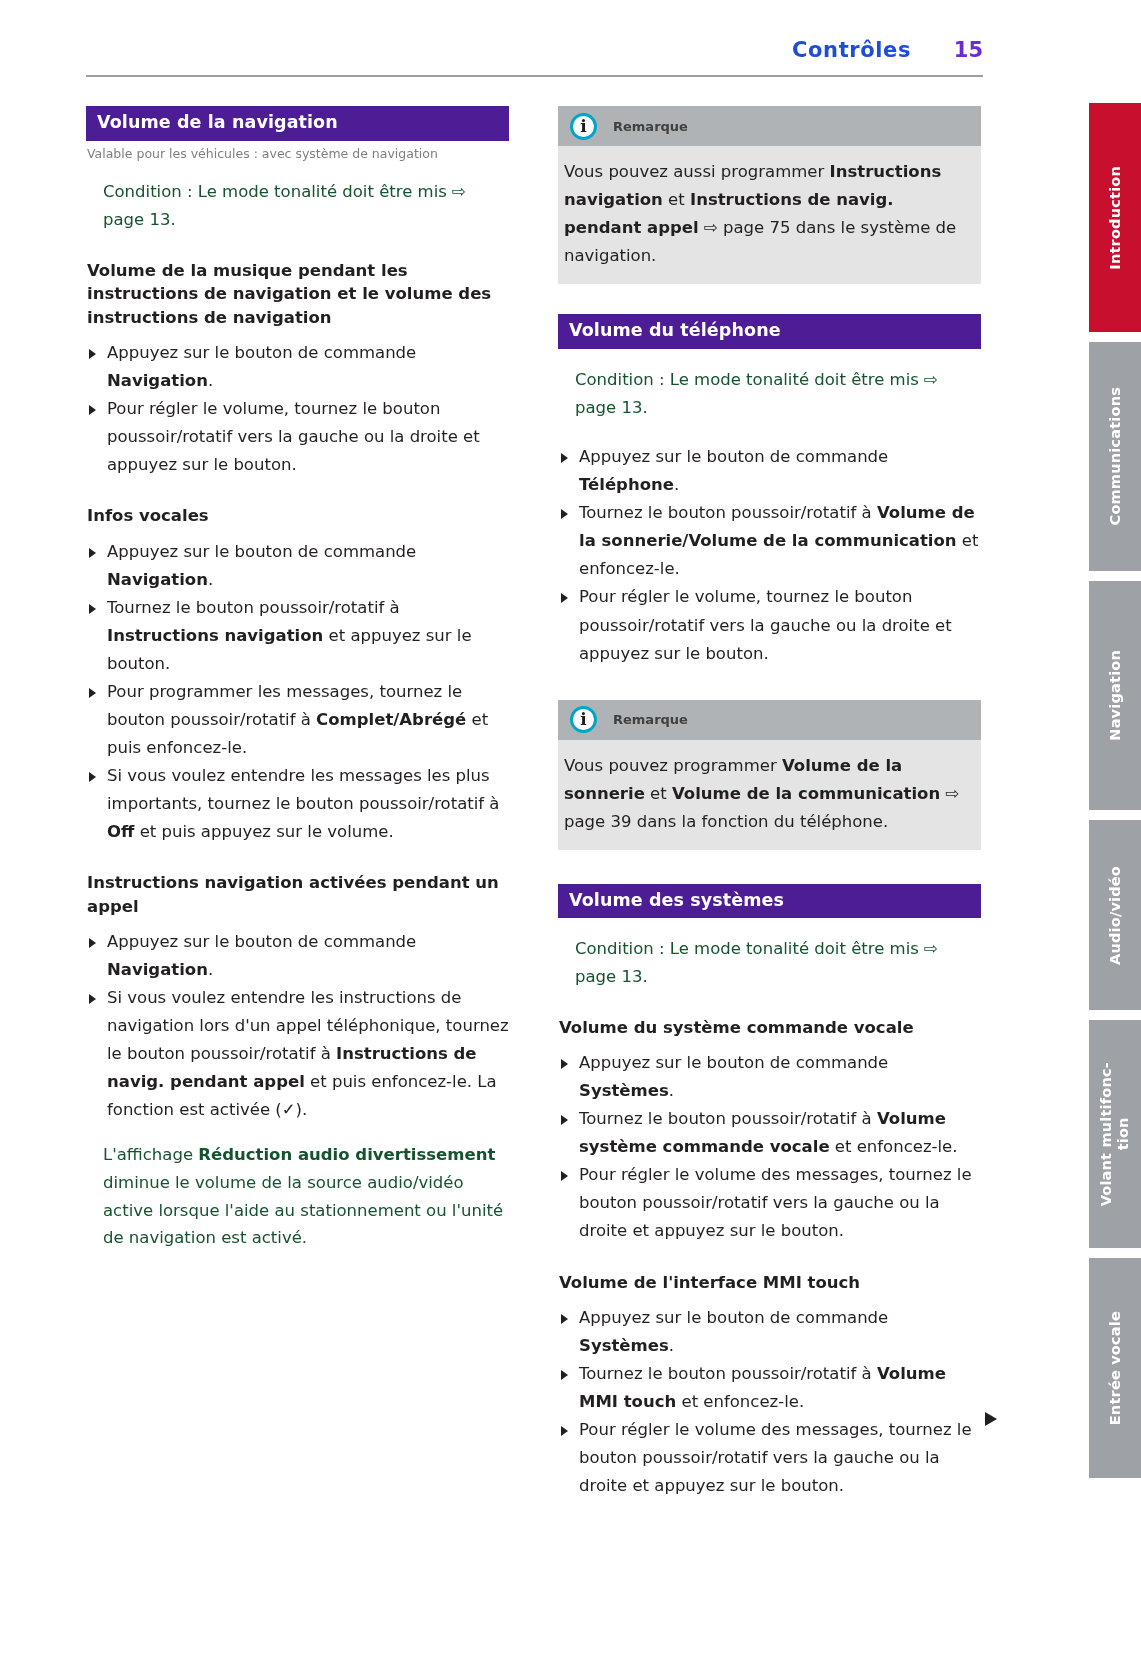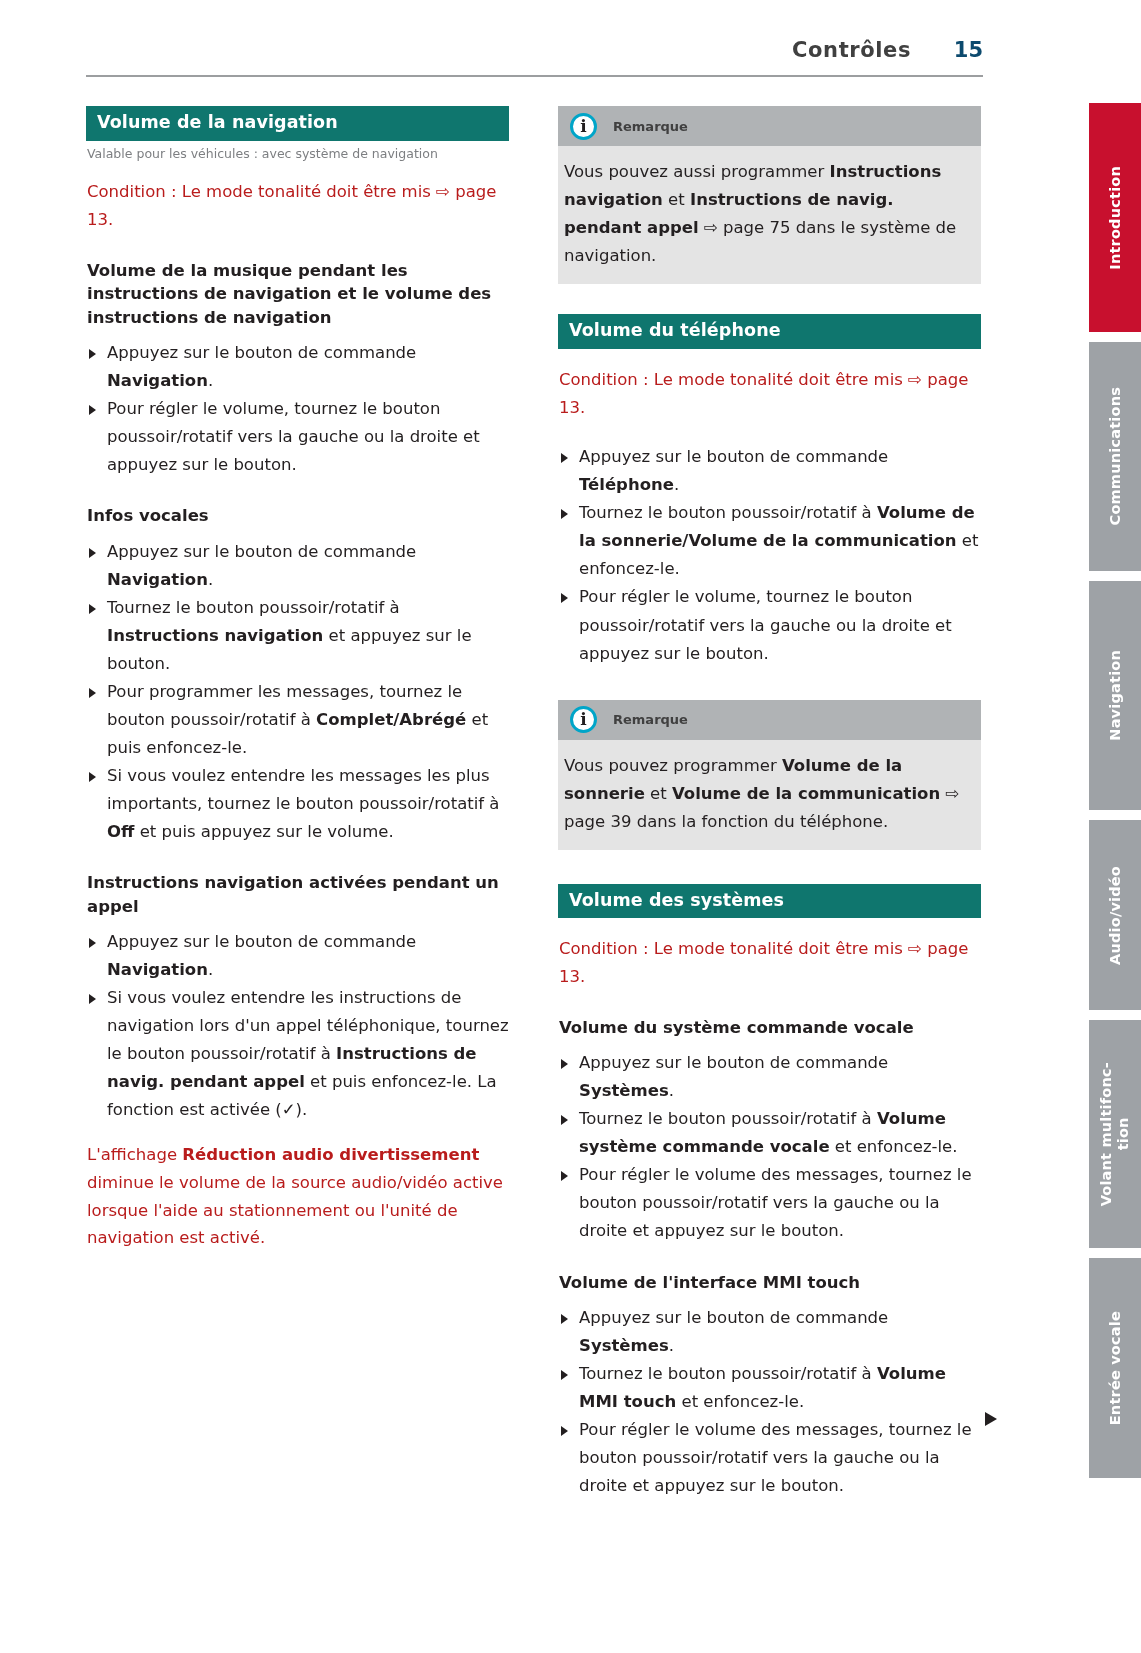--- a/index.html
+++ b/index.html
@@ -24,29 +24,29 @@
     width: 897px;
     height: 42px;
   }
   .header-title {
     position: absolute;
     right: 72px;
     top: 0;
     font-size: 21px;
     font-weight: bold;
     letter-spacing: 0.6px;
-    color: #404040;
+    color: #1d4ed8;
   }
   .header-pageno {
     position: absolute;
     right: 0;
     top: 0;
     font-size: 21px;
     font-weight: bold;
-    color: #0c4a6e;
+    color: #6d28d9;
   }
   .header-rule {
     position: absolute;
     left: 0;
     top: 37px;
     width: 897px;
     height: 2px;
     background: #9c9ea0;
   }
 
@@ -54,21 +54,21 @@
   .col {
     position: absolute;
     top: 106px;
     width: 423px;
   }
   .col-left  { left: 86px; }
   .col-right { left: 558px; }
 
   
   .section-bar {
-    background: #0f766e;
+    background: #4c1d95;
     color: #ffffff;
     font-size: 17.5px;
     font-weight: bold;
     padding: 7px 0 8px 11px;
     line-height: 1.12;
     letter-spacing: 0.1px;
   }
   .section-bar.w-left  { width: 412px; }
   .section-bar.w-right { width: 412px; }
 
@@ -76,22 +76,22 @@
     font-size: 12.5px;
     color: #7d7f82;
     margin: 5px 0 0 1px;
     line-height: 1.25;
   }
 
   
   p.body {
     font-size: 16.5px;
     line-height: 1.68;
-    margin: 17px 0 0 1px;
-    color: #b91c1c;
+    margin: 17px 0 0 17px;
+    color: #14532d;
   }
 
   h3.sub {
     font-size: 16.5px;
     font-weight: bold;
     line-height: 1.42;
     margin: 25px 0 0 1px;
     color: #231f20;
   }
 

